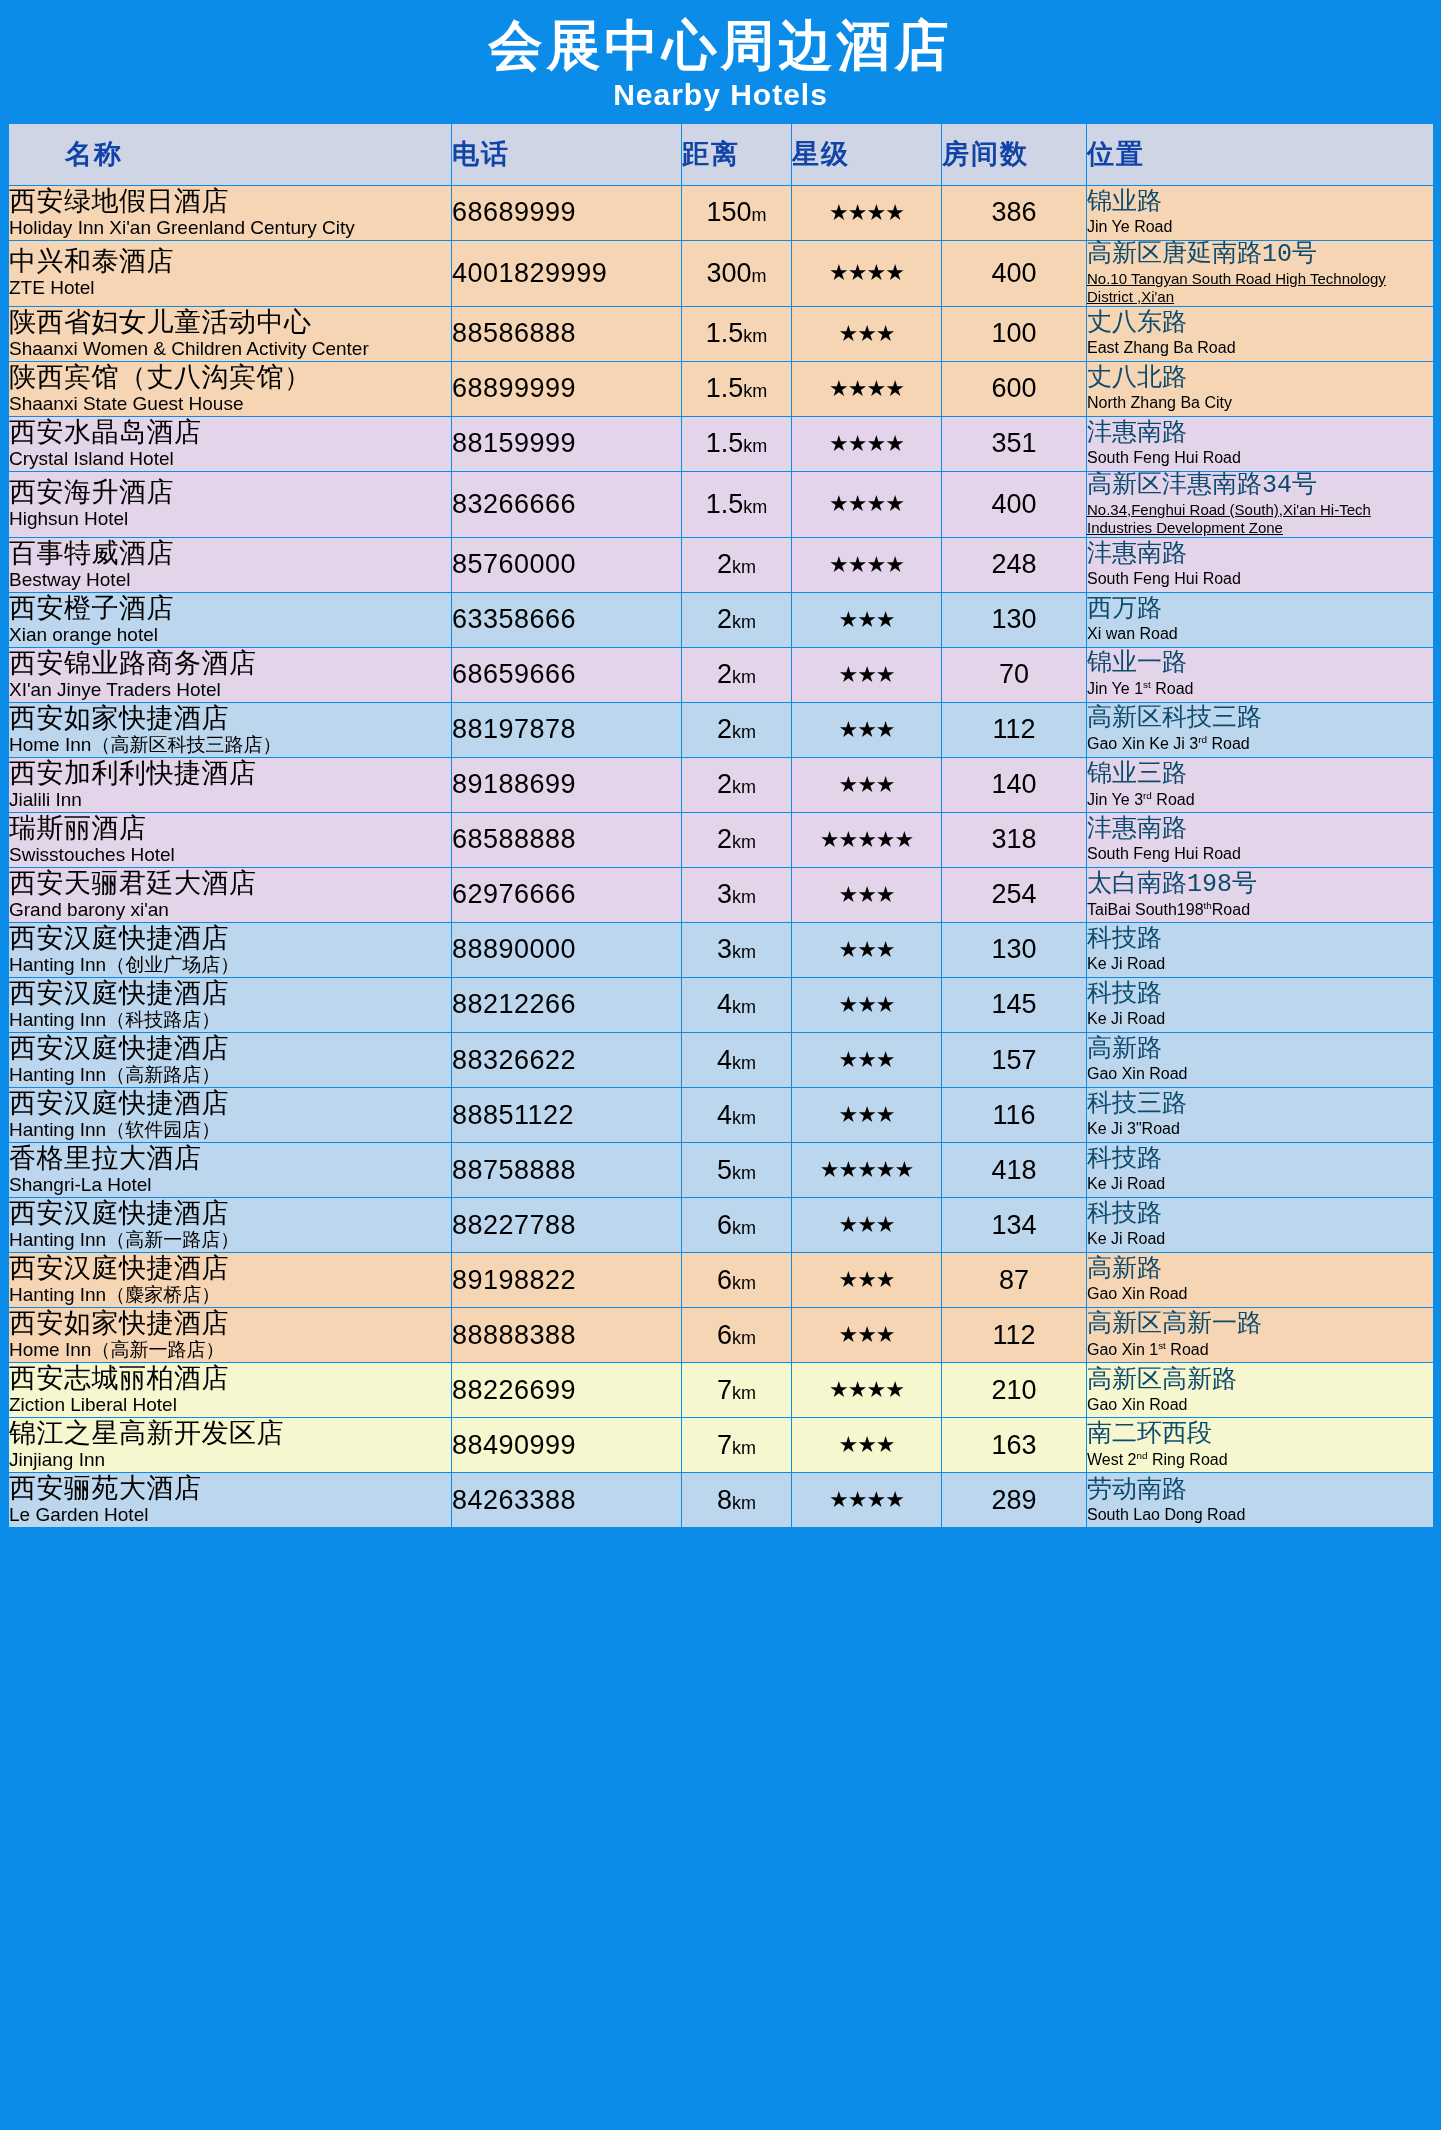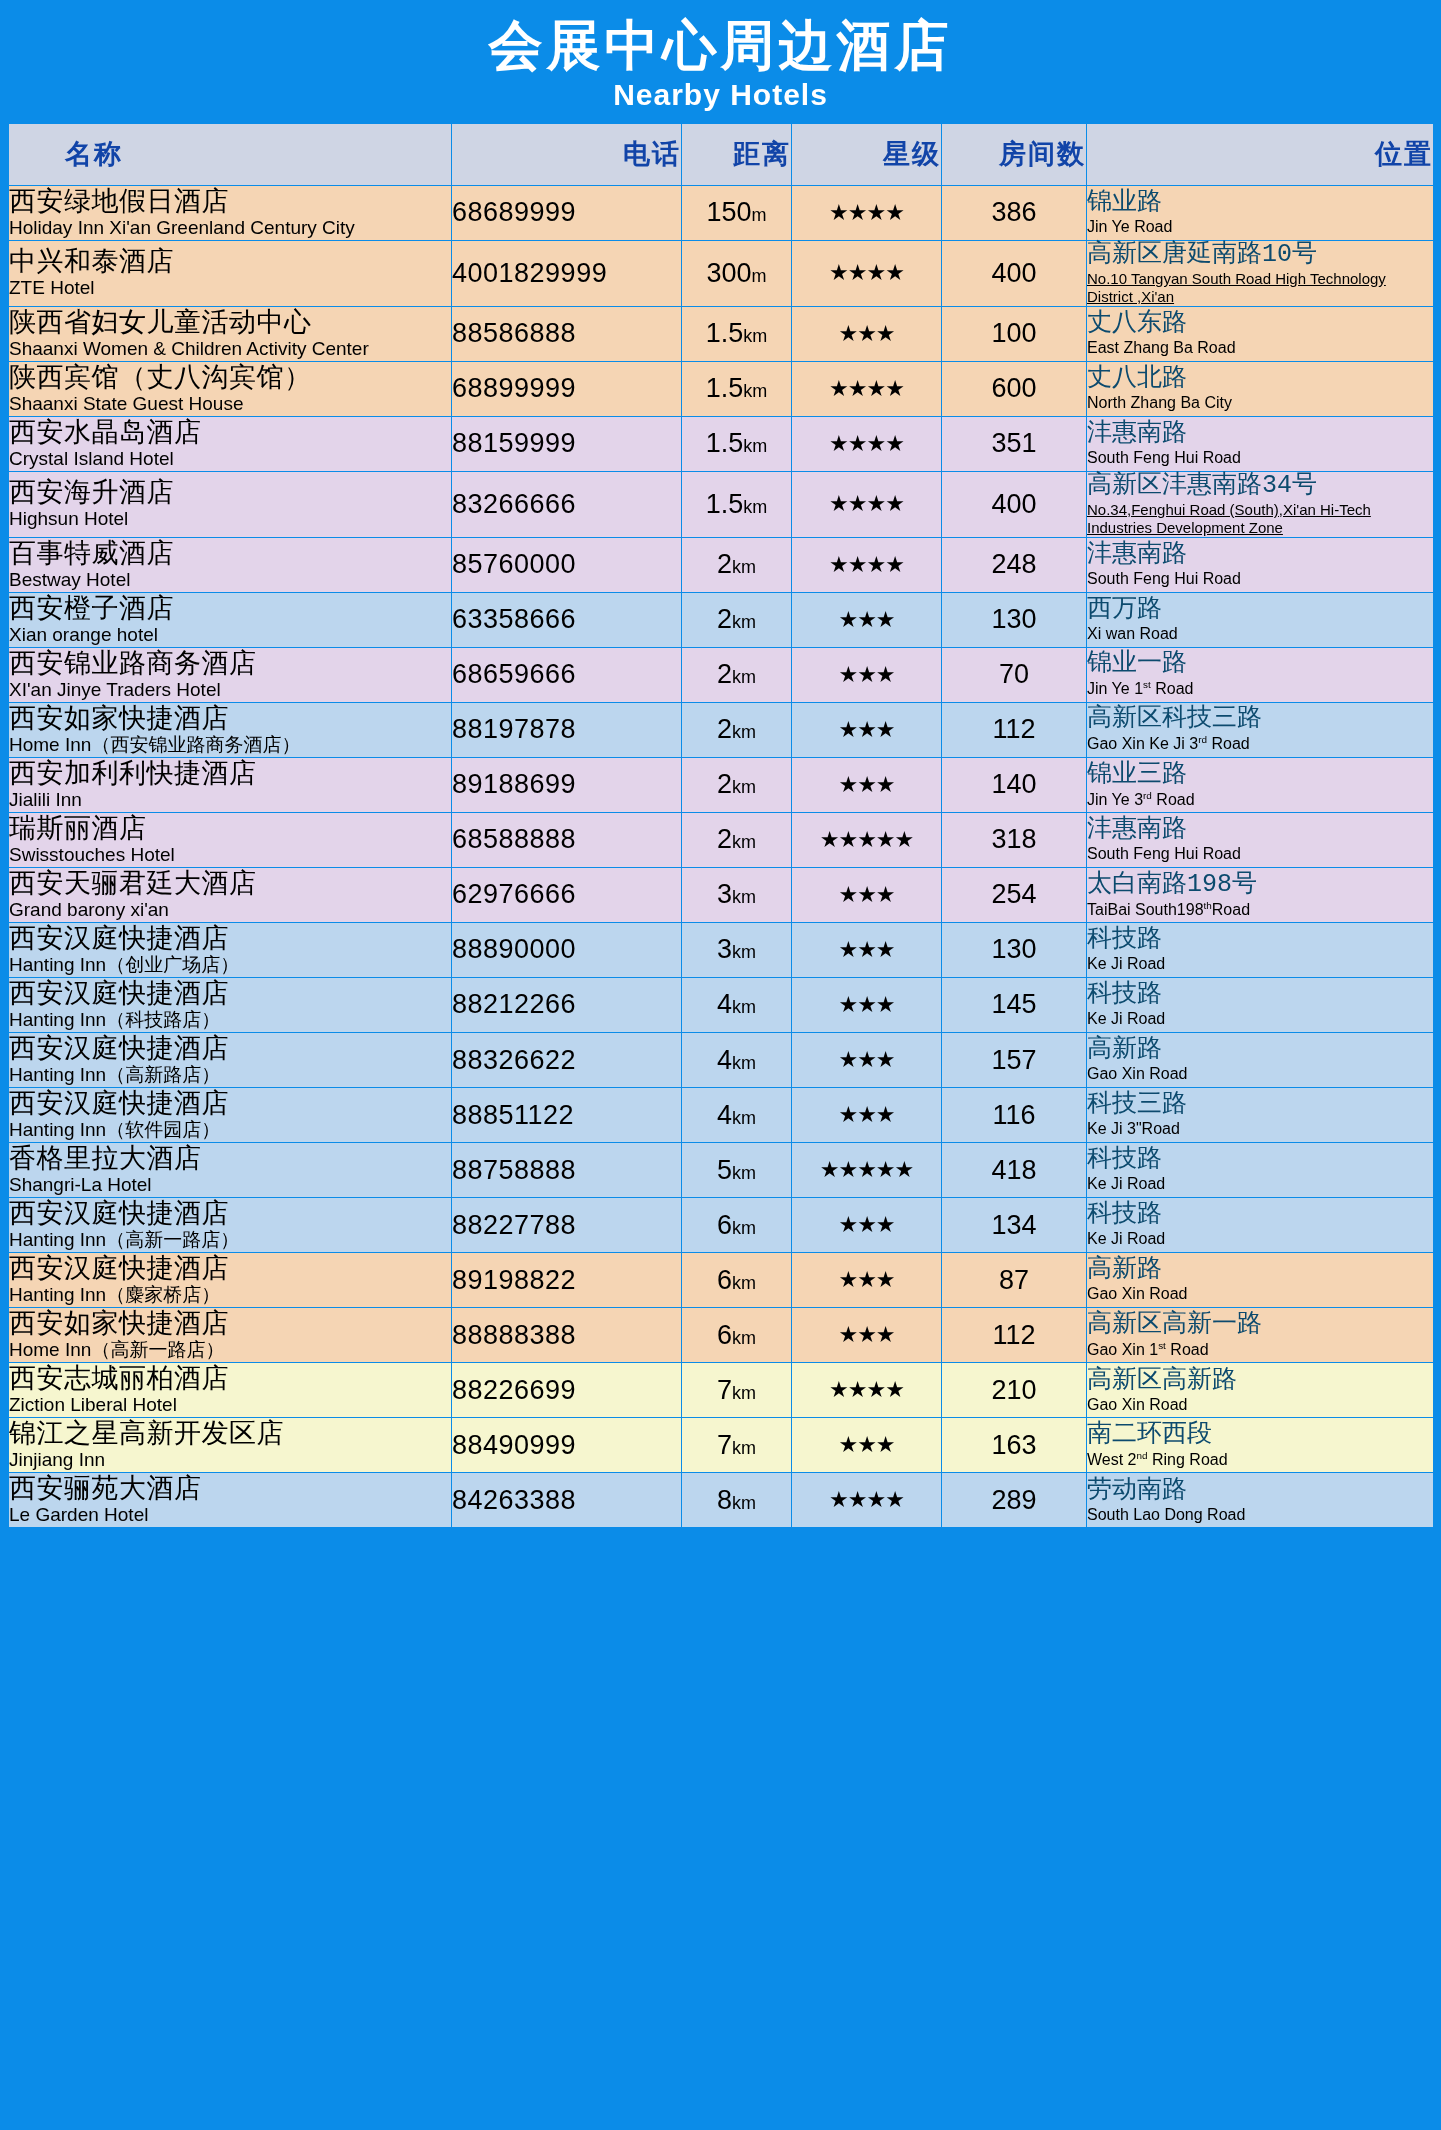--- a/index.html
+++ b/index.html
@@ -47,21 +47,21 @@
   table.hotels td, table.hotels th {
     border: 1px solid #0b8ce8;
     padding: 0;
   }
   thead th {
     background: #cfd5e4;
     color: #1144a8;
     font-size: 27px;
     font-weight: bold;
     height: 62px;
-    text-align: right;
+    text-align: left;
     letter-spacing: 2px;
   }
   thead th.col-name {
     text-align: left;
     padding-left: 56px;
   }
   
   col.c-name  { width: 443px; }
   col.c-tel   { width: 230px; }
   col.c-dist  { width: 110px; }
@@ -290,21 +290,21 @@
           <td class="star bg-lilac">★★★</td>
           <td class="rooms bg-lilac">70</td>
           <td class="loc bg-lilac">
             <div class="cn">锦业一路</div>
             <div class="en">Jin Ye 1<sup>st</sup> Road</div>
           </td>
         </tr>
         <tr class="bg-blue">
           <td class="name bg-blue">
             <div class="cn">西安如家快捷酒店</div>
-            <div class="en"><span>Home Inn</span><span class="sub">（西安锦业路商务酒店）</span></div>
+            <div class="en"><span>Home Inn</span><span class="sub">（高新区科技三路店）</span></div>
           </td>
           <td class="tel bg-blue">88197878</td>
           <td class="dist bg-blue"><span>2</span><span class="unit">km</span></td>
           <td class="star bg-blue">★★★</td>
           <td class="rooms bg-blue">112</td>
           <td class="loc bg-blue">
             <div class="cn">高新区科技三路</div>
             <div class="en">Gao Xin Ke Ji 3<sup>rd</sup> Road</div>
           </td>
         </tr>

